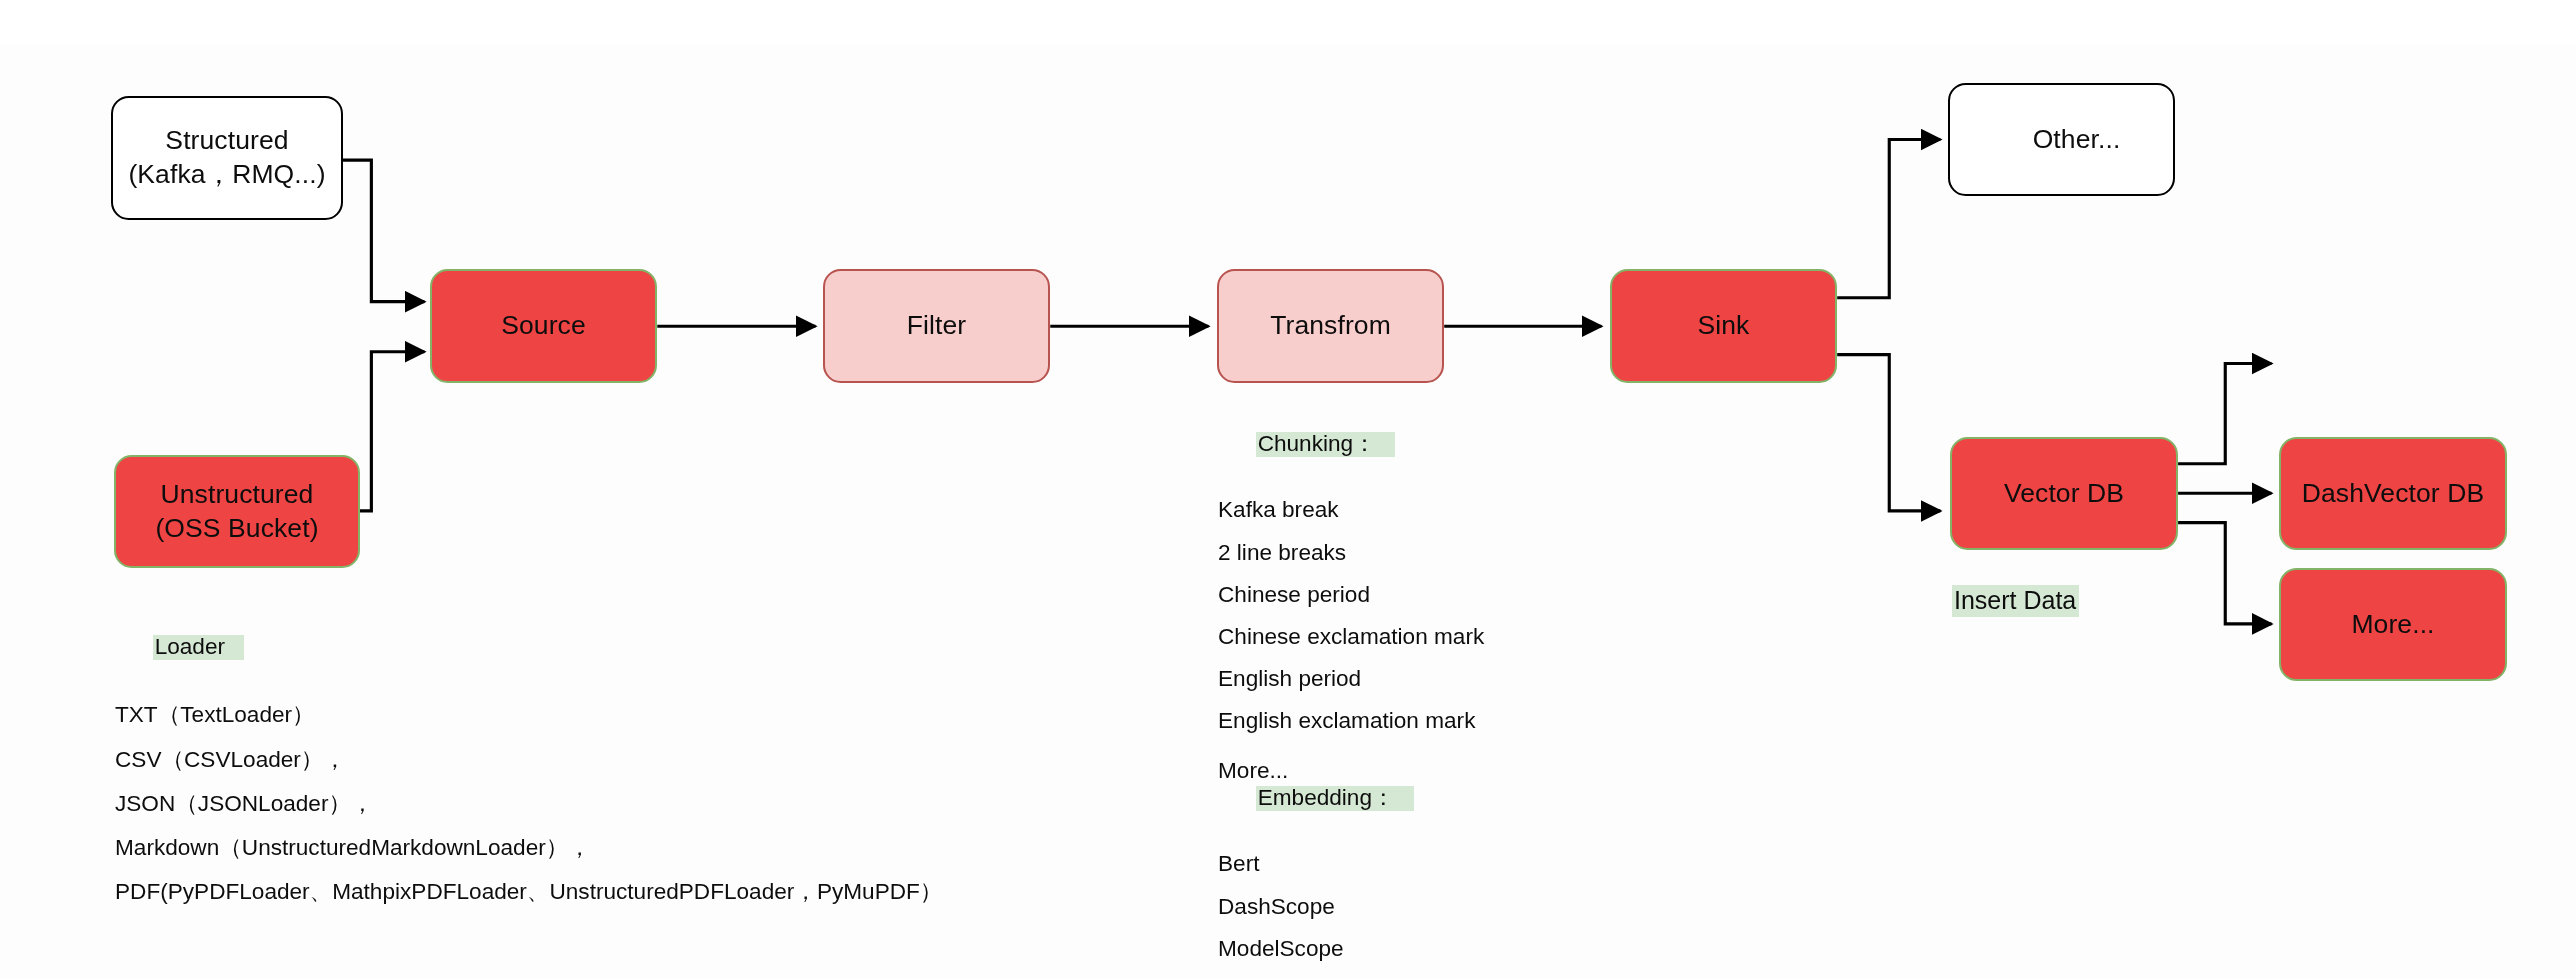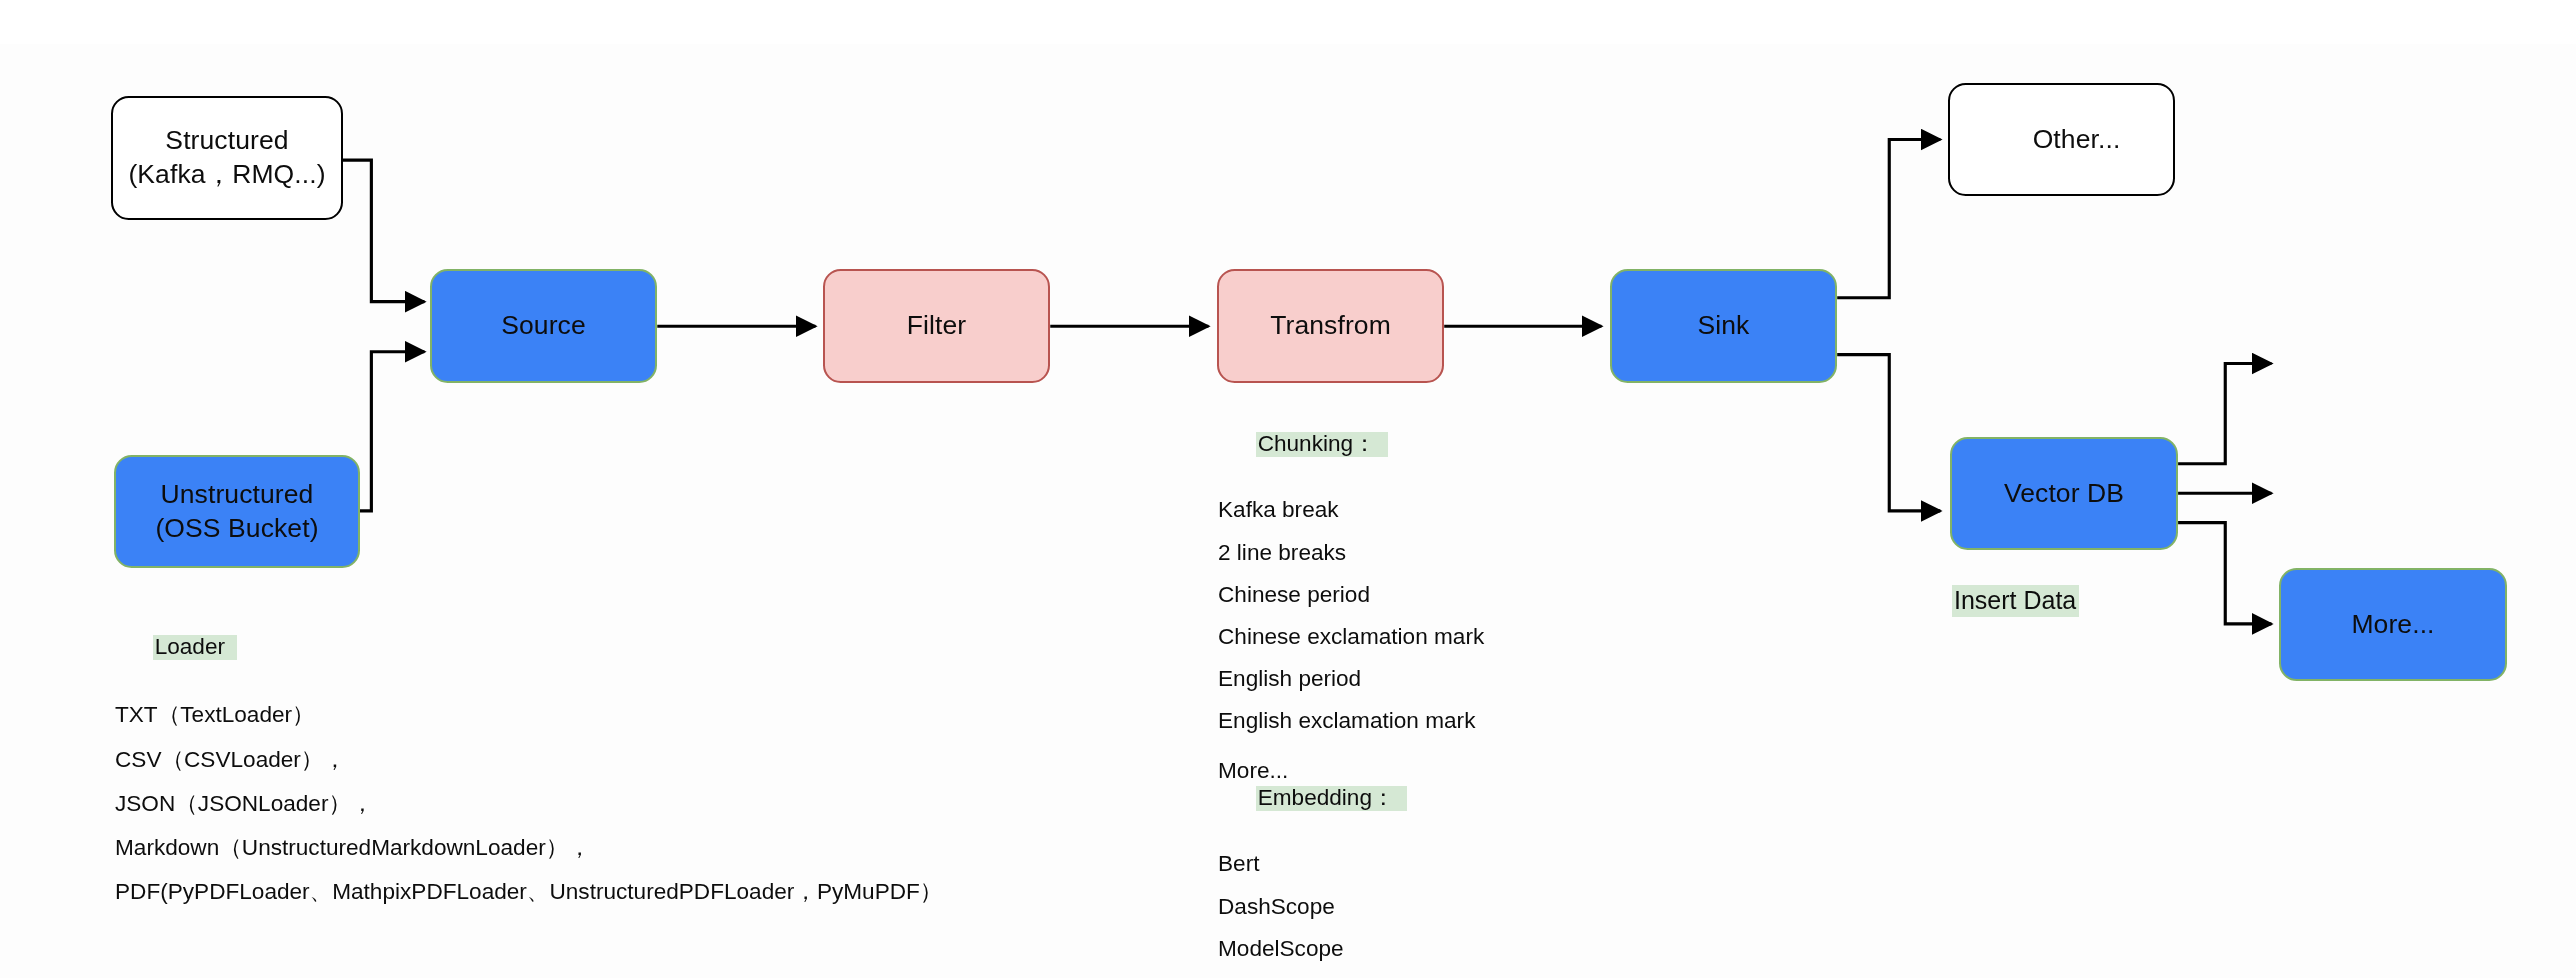--- a/index.html
+++ b/index.html
@@ -39,41 +39,41 @@
     line-height: 1.28;
     color: #0d0d0d;
     white-space: pre-line;
     letter-spacing: 0.1px;
   }
   .node.plain {
     background: #ffffff;
     border: 2.9px solid #000000;
   }
   .node.green {
-    background: #3b82f6;
+    background: #ef4444;
     border: 2.9px solid #82b366;
   }
   .node.red {
     background: #f8cecc;
     border: 2.9px solid #b85450;
   }
   .textblock {
     position: absolute;
     font-size: 22.6px;
     color: #0d0d0d;
     line-height: 1;
   }
   .textblock .row {
     display: block;
     white-space: pre;
   }
   .tl-head {
     display: inline-block;
     background: #d5e8d4;
-    padding: 1px 12px 2px 2px;
+    padding: 1px 19px 2px 2px;
   }
   .caption {
     position: absolute;
     font-size: 25px;
     color: #0d0d0d;
   }
   .caption span.hl {
     display: inline-block;
     background: #d5e8d4;
     padding: 1px 2.9px 2px 2px;
@@ -142,20 +142,23 @@
 
   <div class="node plain" style="left:1948px; top:39px; width:227px; height:113px;padding-left:30px;">
     <span>Other...</span>
   </div>
 
   <div class="node green" style="left:1950px; top:393px; width:228px; height:113px;">
     <span>Vector DB</span>
   </div>
 
 
+  <div class="node green" style="left:2279px; top:393px; width:228px; height:113px;">
+    <span>DashVector DB</span>
+  </div>
 
   <div class="node green" style="left:2279px; top:524px; width:228px; height:113px;">
     <span>More...</span>
   </div>
 
   <div class="textblock" style="left:115px; top:568px; width:747px;">
     <span class="row" style="margin-bottom:21.6px;">
       <span class="tl-head">Loader</span>
     </span>
     <span class="row" style="margin-bottom:21.6px;">TXT（TextLoader）</span>

